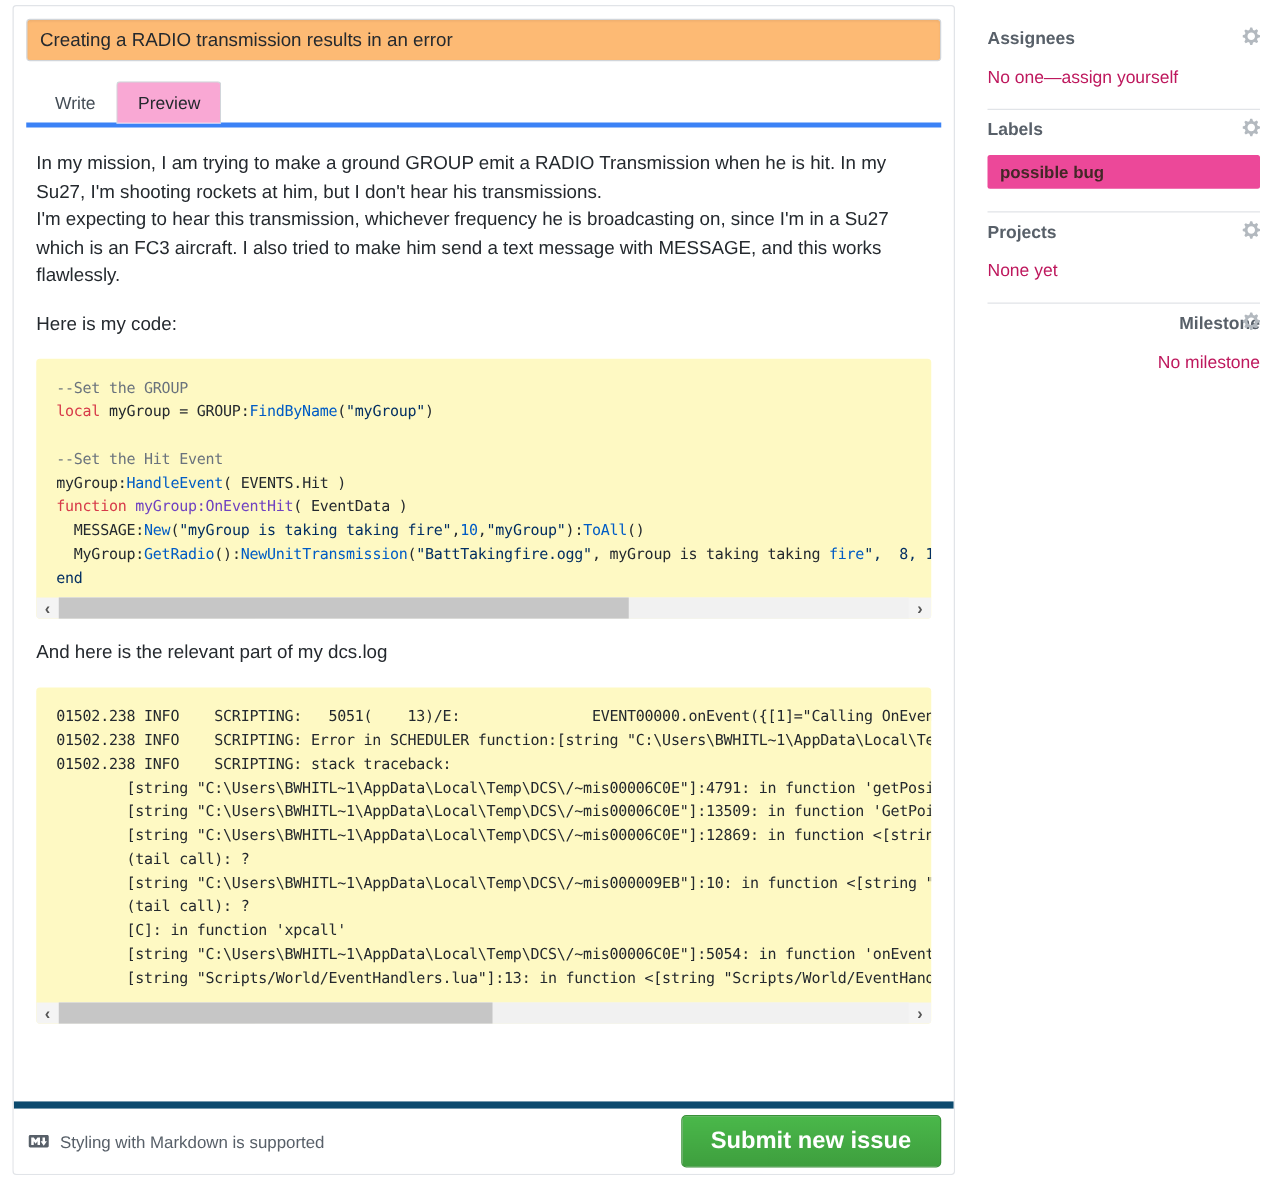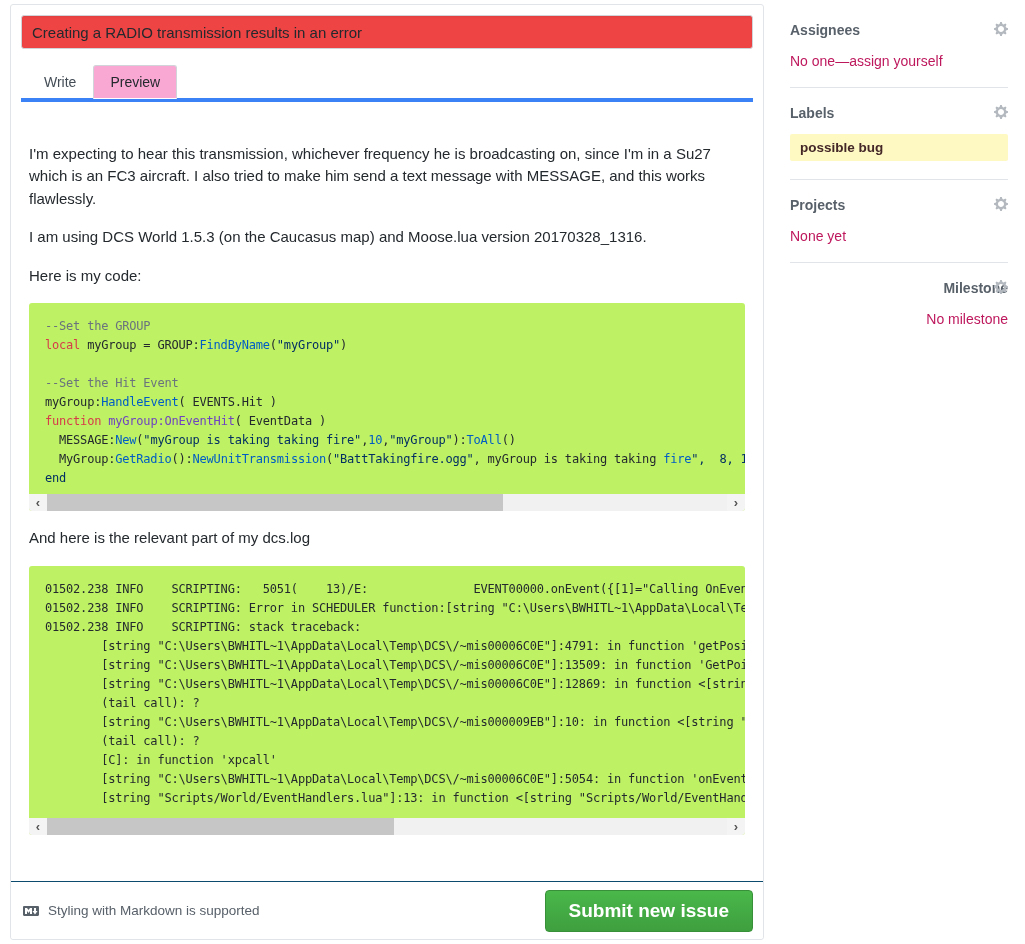--- a/index.html
+++ b/index.html
@@ -10,37 +10,37 @@
   }
   
   .card{
     position:absolute;left:10px;top:4px;width:754px;height:936px;
     background:#fff;border:1px solid #e1e4e8;border-radius:3px;box-sizing:border-box;
   }
   .card-inner{padding:10px 10px 0 10px;}
   .title-input{
     width:100%;box-sizing:border-box;height:34px;padding:6px 10px;
     font-family:"Liberation Sans",sans-serif;font-size:15px;color:#24292e;
-    background:#ef4444;border:1px solid #d1d5da;border-radius:3px;
+    background:#fdba74;border:1px solid #d1d5da;border-radius:3px;
     box-shadow:inset 0 1px 2px rgba(27,31,35,.075);outline:none;
   }
   .tabs{margin-top:16px;border-bottom:4px solid #3b82f6;display:flex;padding-left:6px;}
   .tab{
     padding:8px 16px;font-size:14px;color:#444d56;cursor:pointer;
     margin-bottom:-1px;border:1px solid transparent;
   }
   .tab.active{
     color:#24292e;background:#f9a8d4;border:1px solid #d1d5da;border-bottom-color:#fff;
     border-radius:3px 3px 0 0;
   }
   .preview{padding:18px 8px 0 8px;font-size:15px;line-height:1.5;color:#24292e;}
   .preview p{margin:0 0 16px 0;}
   
   .code-wrap{
-    background:#bef264;border-radius:3px;margin:0 0 16px 0;overflow:hidden;
+    background:#fef9c3;border-radius:3px;margin:0 0 16px 0;overflow:hidden;
   }
   pre.code{
     margin:0;padding:14px 16px 6px 16px;overflow:hidden;
     font-family:"DejaVu Sans Mono",monospace;font-size:12px;line-height:19px;
     letter-spacing:-0.2px;color:#24292e;
   }
   .code-line{white-space:pre;min-height:19px;}
   .tok-comment{color:#6a737d}
   .tok-keyword{color:#d73a49}
   .tok-func{color:#005cc5}
@@ -56,32 +56,32 @@
   .hscroll{display:flex;align-items:center;height:17px;background:#f4f4f4;}
   .hscroll .arr{
     width:18px;text-align:center;font-size:13px;font-weight:bold;color:#555;
     line-height:17px;user-select:none;cursor:pointer;flex:0 0 auto;
   }
   .hscroll .track{flex:1;height:17px;background:#f1f1f1;position:relative;}
   .hscroll .thumb{height:17px;background:#c6c6c6;}
   
   .form-footer{
     position:absolute;left:0;right:0;bottom:0;height:58px;
-    border-top:1px solid #0c4a6e;display:flex;align-items:center;
+    border-top:6px solid #0c4a6e;display:flex;align-items:center;
     padding:0 10px;box-sizing:border-box;background:#fff;border-radius:0 0 3px 3px;
   }
   .md-note{display:flex;align-items:center;gap:7px;color:#586069;font-size:13.5px;}
   .submit-btn{
     margin-left:auto;background:linear-gradient(#4ab84a,#3e9f3e);
     border:1px solid #389138;border-radius:4px;color:#fff;font-weight:bold;
     font-size:19px;padding:9px 23px;cursor:pointer;font-family:"Liberation Sans",sans-serif;
   }
   
   .sidebar{position:absolute;left:790px;top:22px;width:218px;}
-  .side-section{border-bottom:1px solid #e1e4e8;padding-bottom:18px;margin-bottom:17px;position:relative;}
+  .side-section{border-bottom:1px solid #e1e4e8;padding-bottom:18px;margin-bottom:7px;position:relative;}
   .side-section.last{border-bottom:none;text-align:right;}
   .side-heading{font-size:14px;font-weight:bold;color:#586069;cursor:pointer;}
   .gear{position:absolute;right:0;top:-1px;cursor:pointer;}
   .side-body{margin-top:15px;font-size:14px;color:#be185d;}
   .label-chip{
     margin-top:13px;display:block;box-sizing:border-box;width:100%;
     padding:6px 10px;font-size:13.5px;font-weight:bold;color:#442727;
     border-radius:2px;cursor:pointer;
   }
 </style>
@@ -93,24 +93,23 @@
 
     <input class="title-input" type="text" value="Creating a RADIO transmission results in an error" style="">
 
     <div class="tabs">
       <div class="tab">Write</div>
       <div class="tab active">Preview</div>
     </div>
 
     <div class="preview">
       <p>
-        <br>
+        <span>In my mission, I am trying to make a ground GROUP emit a RADIO Transmission when he is hit. In my Su27, I'm shooting rockets at him, but I don't hear his transmissions.</span><br>
         <span>I'm expecting to hear this transmission, whichever frequency he is broadcasting on, since I'm in a Su27 which is an FC3 aircraft. I also tried to make him send a text message with MESSAGE, and this works flawlessly.</span>
       </p>
-      <p>I am using DCS World 1.5.3 (on the Caucasus map) and Moose.lua version 20170328_1316.</p>
       <p>Here is my code:</p>
 
       <div class="code-wrap">
         <pre class="code"><div class="code-line"><span class="tok-comment">--Set the GROUP</span></div><div class="code-line"><span class="tok-keyword">local</span><span class="tok-plain"> myGroup = GROUP:</span><span class="tok-func">FindByName</span><span class="tok-plain">(</span><span class="tok-string">"myGroup"</span><span class="tok-plain">)</span></div><div class="code-line"> </div><div class="code-line"><span class="tok-comment">--Set the Hit Event</span></div><div class="code-line"><span class="tok-plain">myGroup:</span><span class="tok-func">HandleEvent</span><span class="tok-plain">( EVENTS.Hit )</span></div><div class="code-line"><span class="tok-keyword">function</span><span class="tok-plain"> </span><span class="tok-funcdef">myGroup:OnEventHit</span><span class="tok-plain">( EventData )</span></div><div class="code-line"><span class="tok-plain">  MESSAGE:</span><span class="tok-func">New</span><span class="tok-plain">(</span><span class="tok-string">"myGroup is taking taking fire"</span><span class="tok-plain">,</span><span class="tok-number">10</span><span class="tok-plain">,</span><span class="tok-string">"myGroup"</span><span class="tok-plain">):</span><span class="tok-func">ToAll</span><span class="tok-plain">()</span></div><div class="code-line"><span class="tok-plain">  MyGroup:</span><span class="tok-func">GetRadio</span><span class="tok-plain">():</span><span class="tok-func">NewUnitTransmission</span><span class="tok-plain">(</span><span class="tok-string">"BattTakingfire.ogg"</span><span class="tok-plain">, myGroup is taking taking </span><span class="tok-func">fire</span><span class="tok-string">",  8, 122</span></div><div class="code-line"><span class="tok-string">end</span></div></pre>
         <div class="hscroll">
           <span class="arr">‹</span>
           <div class="track">
             <div class="thumb" id="code-thumb" style="width: 67%;"></div>
           </div>
           <span class="arr">›</span>
@@ -166,21 +165,21 @@
     <div class="side-body">No one—assign yourself</div>
   </div>
 
   <div class="side-section">
     <div class="side-heading">Labels</div>
     <span class="gear">
       <svg width="14" height="16" viewBox="0 0 14 16">
           <path fill="#b3b9bf" fill-rule="evenodd" d="M14 8.77v-1.6l-1.94-.64-.45-1.09.88-1.84-1.13-1.13-1.81.91-1.09-.45-.69-1.92h-1.6l-.63 1.94-1.11.45-1.84-.88-1.13 1.13.9 1.81-.45 1.09L0 7.23v1.59l1.94.64.45 1.09-.88 1.84 1.13 1.13 1.81-.91 1.09.45.69 1.92h1.59l.63-1.94 1.11-.45 1.84.88 1.13-1.13-.92-1.81.47-1.09L14 8.75v.02zM7 11c-1.66 0-3-1.34-3-3s1.34-3 3-3 3 1.34 3 3-1.34 3-3 3z"></path>
         </svg>
     </span>
-    <span class="label-chip" id="label-chip" style="background: #fef9c3;">possible bug</span>
+    <span class="label-chip" id="label-chip" style="background: #ec4899;">possible bug</span>
   </div>
 
   <div class="side-section">
     <div class="side-heading">Projects</div>
     <span class="gear">
       <svg width="14" height="16" viewBox="0 0 14 16">
           <path fill="#b3b9bf" fill-rule="evenodd" d="M14 8.77v-1.6l-1.94-.64-.45-1.09.88-1.84-1.13-1.13-1.81.91-1.09-.45-.69-1.92h-1.6l-.63 1.94-1.11.45-1.84-.88-1.13 1.13.9 1.81-.45 1.09L0 7.23v1.59l1.94.64.45 1.09-.88 1.84 1.13 1.13 1.81-.91 1.09.45.69 1.92h1.59l.63-1.94 1.11-.45 1.84.88 1.13-1.13-.92-1.81.47-1.09L14 8.75v.02zM7 11c-1.66 0-3-1.34-3-3s1.34-3 3-3 3 1.34 3 3-1.34 3-3 3z"></path>
         </svg>
     </span>
     <div class="side-body">None yet</div>

